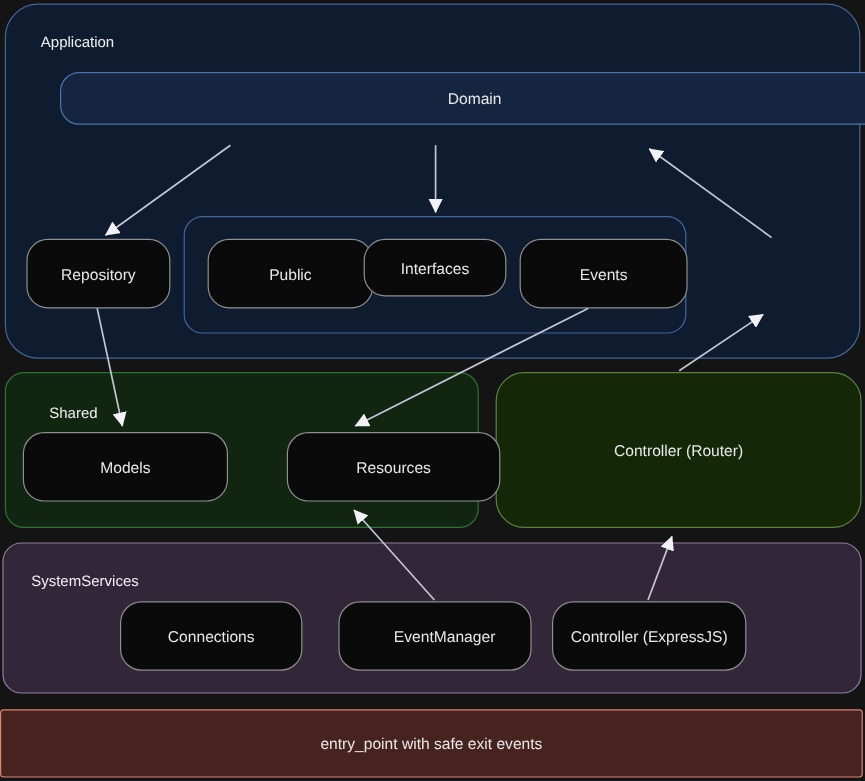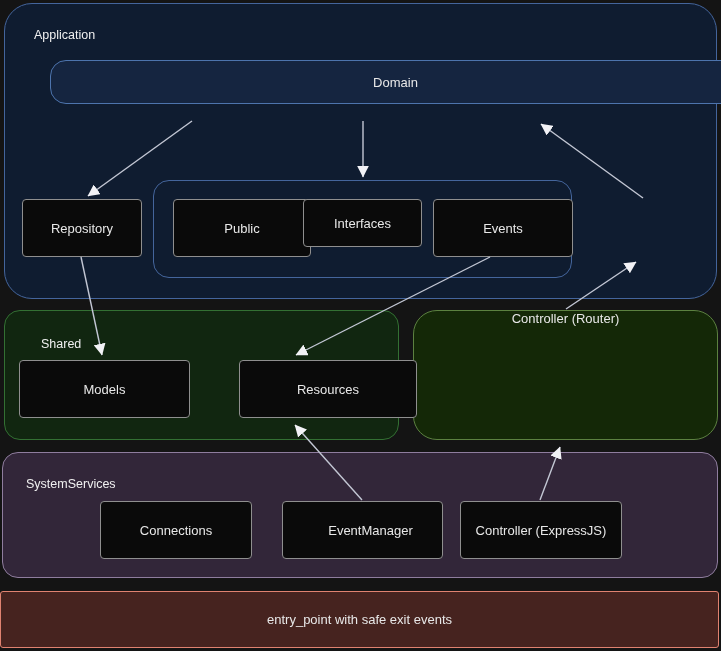--- a/index.html
+++ b/index.html
@@ -16,36 +16,36 @@
   body{font-family:"Liberation Sans", sans-serif;}
   .canvas{position:relative;width:721px;height:651px;background:var(--page-bg);overflow:hidden;}
 
   .container{position:absolute;box-sizing:border-box;}
   .c-app{left:4px;top:3px;width:713px;height:296px;background:var(--app-bg);
          border:1.5px solid var(--app-border);border-radius:28px;}
   .c-shared{left:4px;top:310px;width:395px;height:130px;background:var(--shared-bg);
          border:1.5px solid var(--shared-border);border-radius:16px;}
   .c-router{left:413px;top:310px;width:305px;height:130px;background:var(--router-bg);
          border:1.5px solid var(--router-border);border-radius:24px;
-         display:flex;align-items:flex-start;justify-content:center;color:var(--node-text);font-size:13px;}
+         display:flex;align-items:center;justify-content:center;color:var(--node-text);font-size:13px;}
   .c-services{left:2px;top:452px;width:716px;height:126px;background:var(--services-bg);
          border:1.5px solid var(--services-border);border-radius:16px;}
   .c-entry{left:0px;top:591px;width:719px;height:57px;background:var(--entry-bg);
          border:1.5px solid var(--entry-border);border-radius:3px;
          display:flex;align-items:center;justify-content:center;color:var(--node-text);font-size:13px;}
   .c-group{left:153px;top:180px;width:419px;height:98px;background:transparent;
          border:1.5px solid var(--app-border);border-radius:16px;}
 
   .container-label{position:absolute;color:#f0f0f0;font-size:12.5px;white-space:nowrap;}
   .lbl-app{left:29px;top:24px;}
   .lbl-shared{left:36px;top:26px;}
   .lbl-services{left:23px;top:24px;}
 
   .node{position:absolute;box-sizing:border-box;background:var(--node-bg);
-        border:1px solid var(--node-border);border-radius:4px;
+        border:1px solid var(--node-border);border-radius:18px;
         display:flex;align-items:center;justify-content:center;
         color:var(--node-text);font-size:13px;white-space:nowrap;}
   .n-domain{left:18px;top:60px;width:691px;height:44px;background:var(--domain-bg);
         border:1.3px solid var(--domain-border);border-radius:16px;margin-left:32px;}
   .n-repository{left:22px;top:199px;width:120px;height:58px;}
   .n-public{left:173px;top:199px;width:138px;height:58px;}
   .n-interfaces{left:303px;top:199px;width:119px;height:48px;}
   .n-events{left:433px;top:199px;width:140px;height:58px;}
   .n-controller{left:583px;top:199px;width:119px;height:58px;}
   .n-models{left:19px;top:360px;width:171px;height:58px;}

